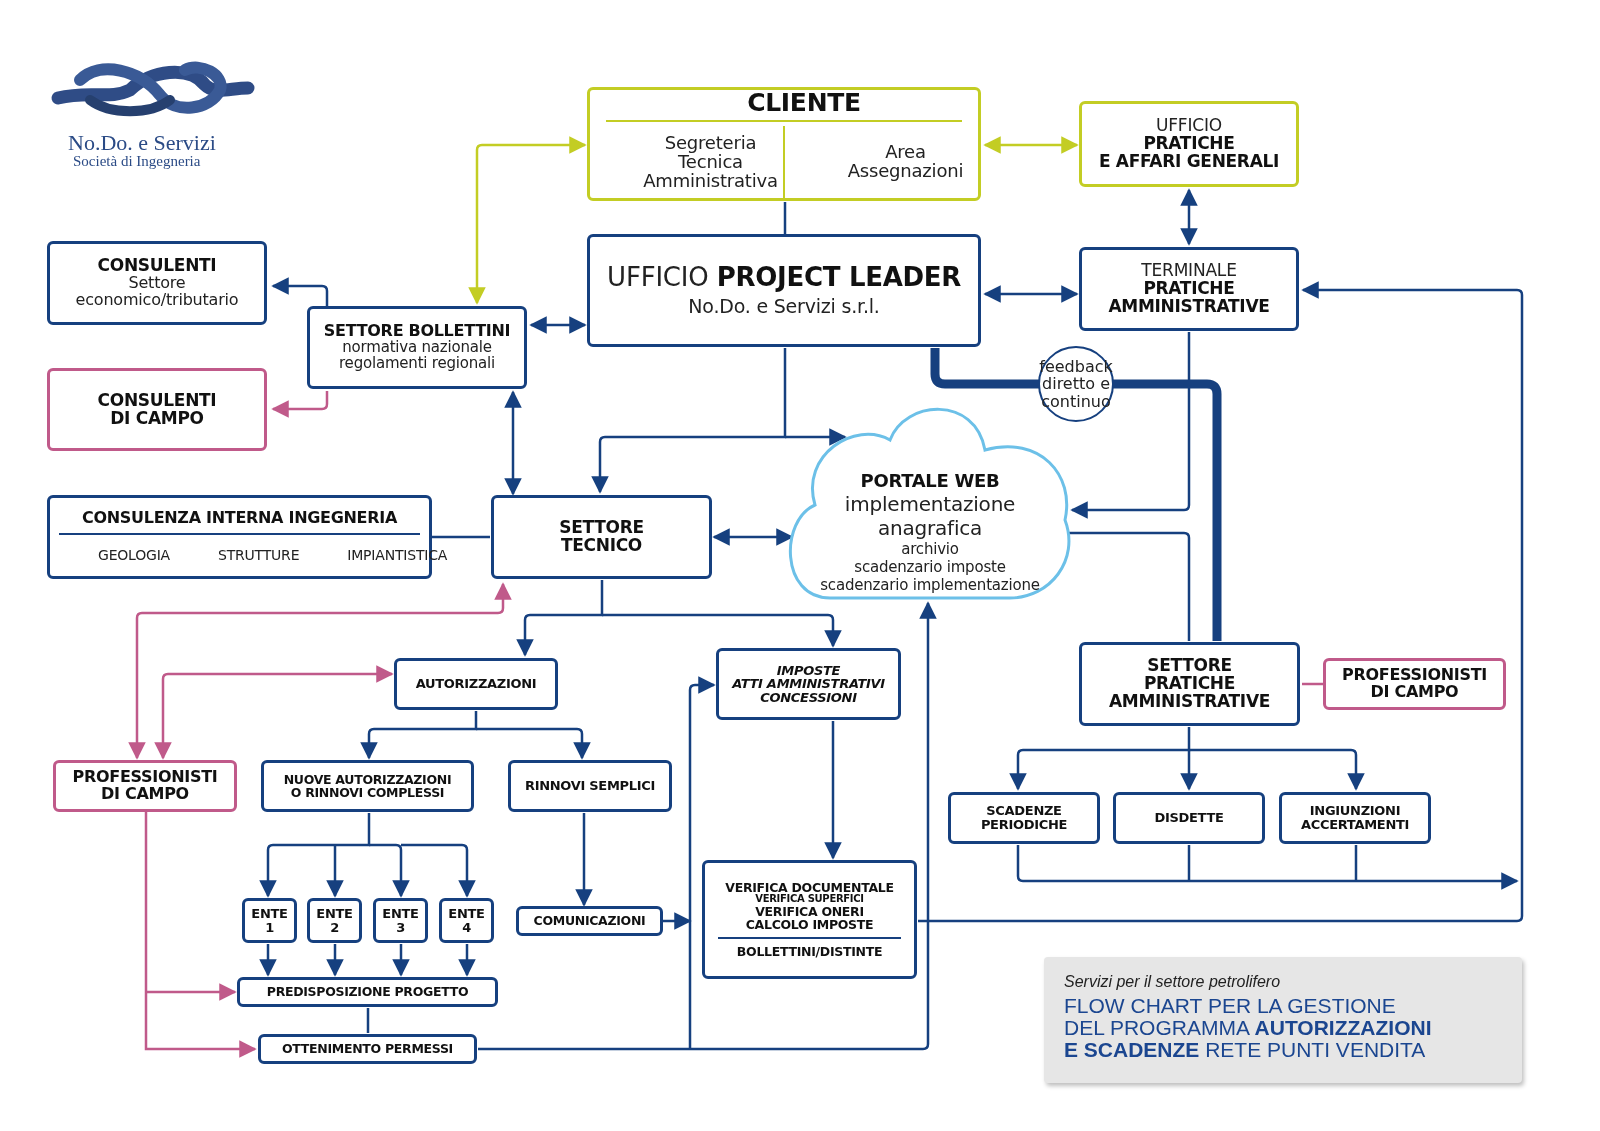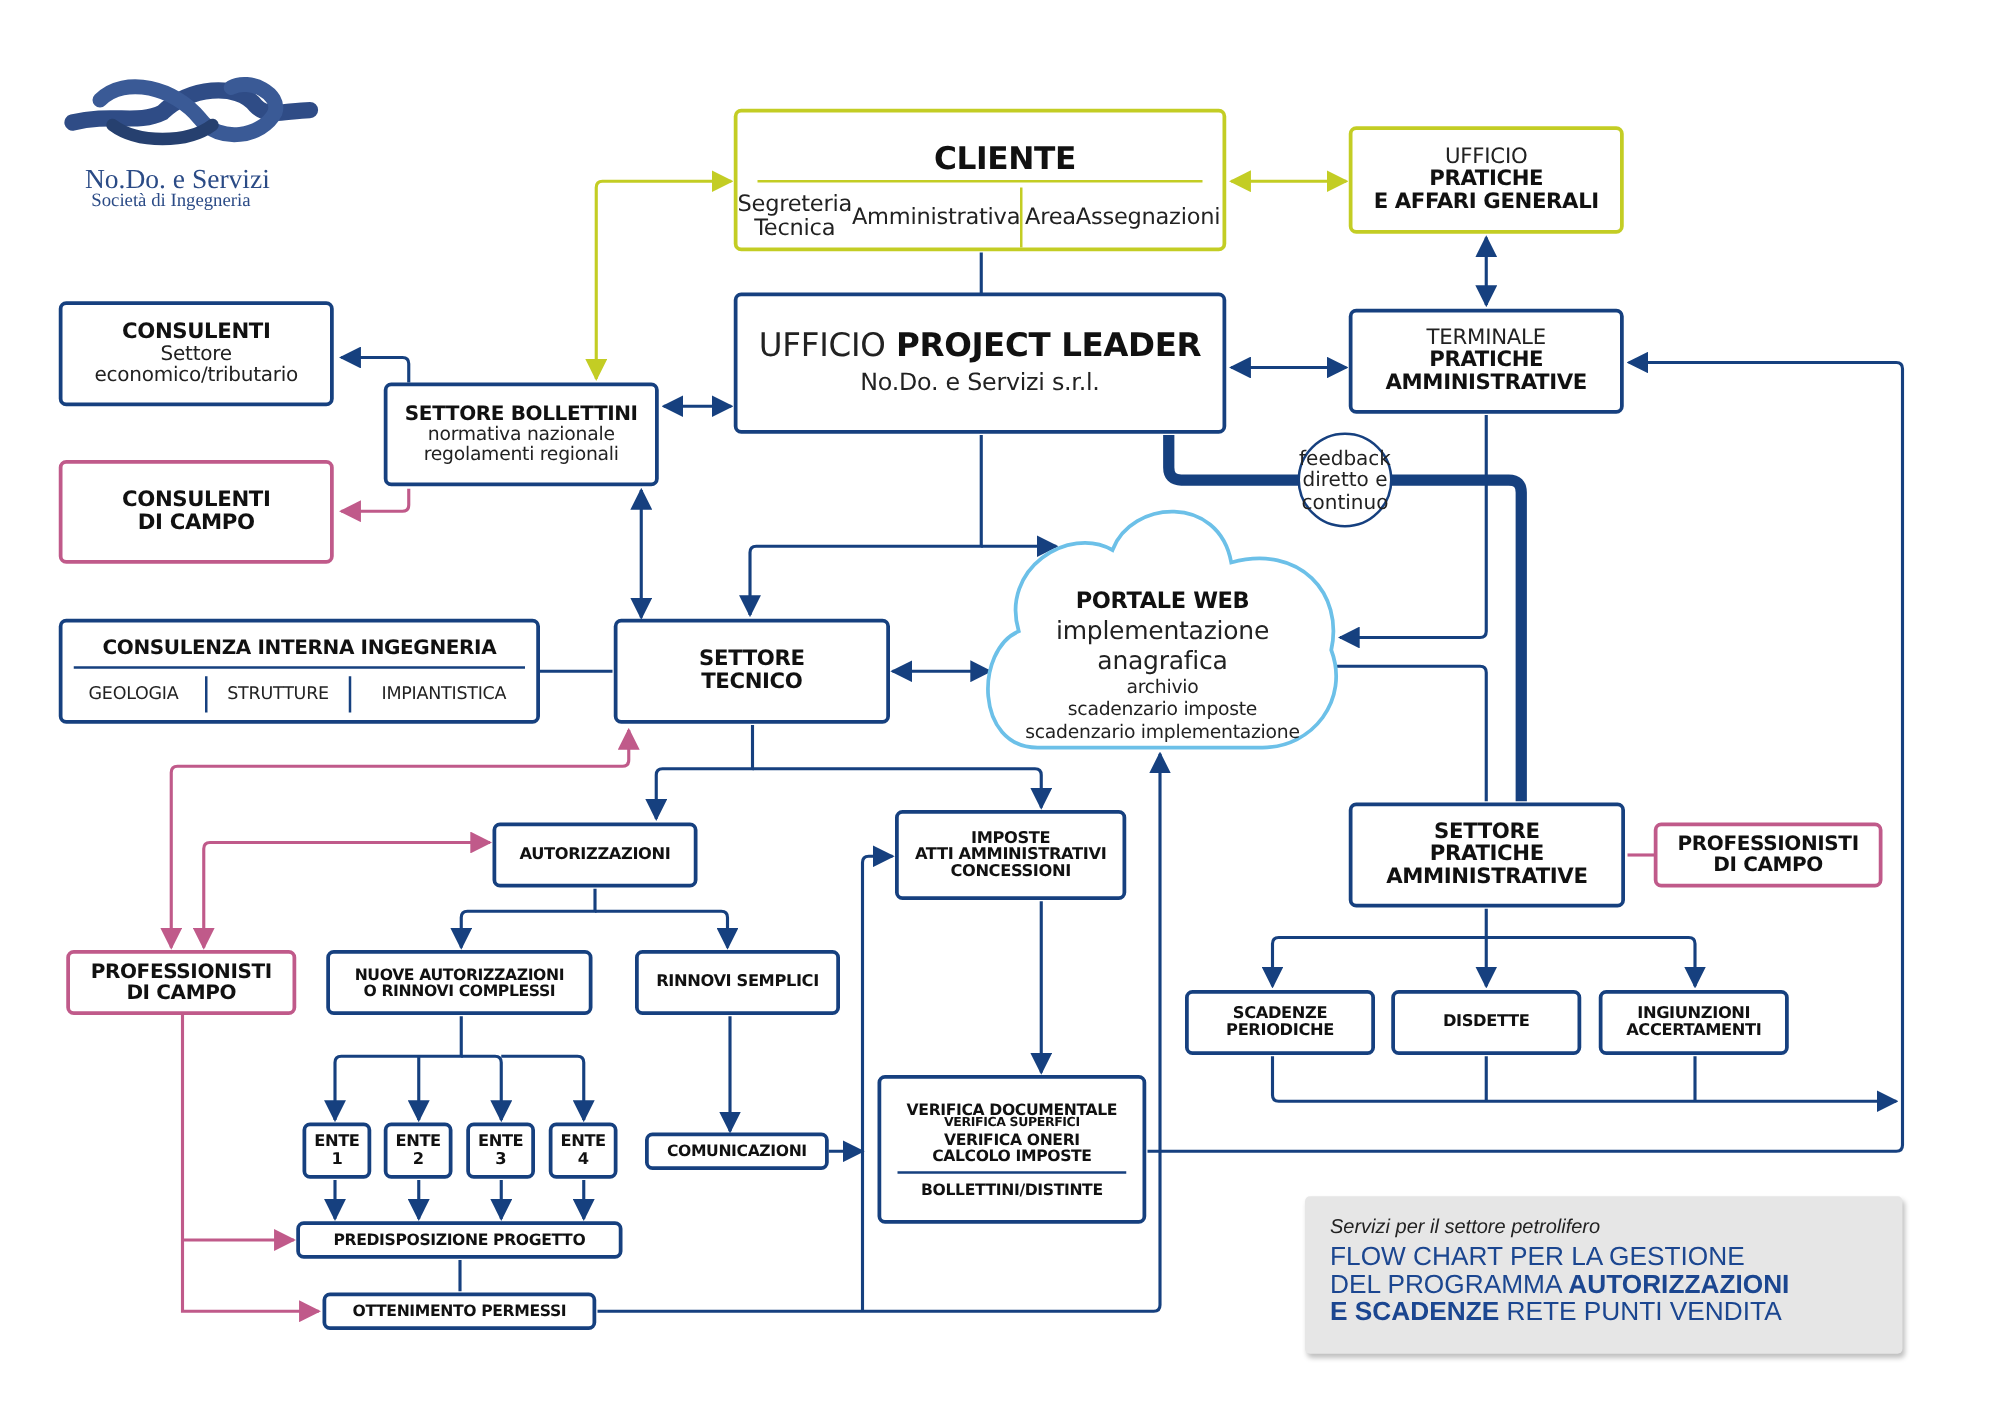--- a/index.html
+++ b/index.html
@@ -12,21 +12,21 @@
   .l{font-weight:normal;color:#222;letter-spacing:-0.2px;}
   .logo-text1{position:absolute;left:68px;top:130px;font-family:"Liberation Serif",serif;color:#2b4b86;font-size:22px;}
   .logo-text2{position:absolute;left:73px;top:153px;font-family:"Liberation Serif",serif;color:#2b4b86;font-size:15px;}
   .cloud-text{position:absolute;left:800px;top:470px;width:260px;text-align:center;line-height:1.2;}
   .feedback{position:absolute;left:1038px;top:346px;width:76px;height:76px;border:2px solid #16407f;border-radius:50%;background:#fff;box-sizing:border-box;display:flex;flex-direction:column;align-items:center;justify-content:center;font-size:16px;line-height:1.1;color:#222;}
   .title-card{position:absolute;left:1044px;top:957px;width:478px;height:126px;background:#e6e6e6;border-radius:4px;box-shadow:2px 3px 4px rgba(0,0,0,0.25);box-sizing:border-box;padding:16px 20px;}
   .title-card .sub{font-style:italic;font-size:16px;color:#222;font-family:"Liberation Sans",sans-serif;}
   .title-card .main{color:#1b4690;font-size:21px;line-height:1.05;margin-top:4px;font-family:"Liberation Sans",sans-serif;}
   .divider-h{width:92%;height:2px;background:#c3cd24;margin:4px 0;}
   .row{display:flex;width:100%;align-items:stretch;}
-  .row .cell{flex:1;display:flex;flex-direction:row;align-items:center;justify-content:center;}
+  .row .cell{flex:1;display:flex;flex-direction:column;align-items:center;justify-content:center;margin-left:48px;}
   .vsep{width:2px;background:#c3cd24;}
 </style>
 </head>
 <body>
 
 <svg id="canvas" viewBox="0 0 1600 1131" xmlns="http://www.w3.org/2000/svg">
   <defs>
     <marker id="an" viewBox="0 0 10 10" refX="9" refY="5" markerWidth="7" markerHeight="7" orient="auto-start-reverse">
         <path d="M0,0 L10,5 L0,10 z" fill="#16407f"></path>
       </marker>
@@ -108,21 +108,21 @@
 
   <g>
     <path d="M726,92 C718,106 712,114 712,122 C712,130 719,134 726,134 C733,134 740,130 740,122 C740,114 734,106 726,92 Z" fill="#c75a1a"></path>
     <ellipse cx="721" cy="120" rx="3" ry="6" fill="#f3b061"></ellipse>
   </g>
 </svg>
 
 <div class="logo-text1">No.Do. e Servizi</div>
 <div class="logo-text2">Società di Ingegneria</div>
 
-<div class="box lime" style="left:587px;top:87px;width:394px;height:114px;justify-content:flex-start;padding-top:24px;">
+<div class="box lime" style="left:587px;top:87px;width:394px;height:114px;justify-content:flex-start;padding-top:0;">
   <div class="b" style="font-size:25px;padding-left:40px;">CLIENTE</div>
   <div class="divider-h"></div>
   <div class="row" style="flex:1;">
     <div class="cell">
       <span class="l" style="font-size:18px;">Segreteria Tecnica</span>
       <span class="l" style="font-size:18px;">Amministrativa</span>
     </div>
     <div class="vsep"></div>
     <div class="cell">
       <span class="l" style="font-size:18px;">Area</span>
@@ -202,21 +202,21 @@
   <div class="l" style="font-size:20px;text-align:center;">implementazione anagrafica</div>
   <div class="l" style="font-size:15px;">archivio</div>
   <div class="l" style="font-size:15px;">scadenzario imposte</div>
   <div class="l" style="font-size:15px;">scadenzario implementazione</div>
 </div>
 
 <div class="box" style="left:394px;top:658px;width:164px;height:52px;">
   <span class="b" style="font-size:13px;">AUTORIZZAZIONI</span>
 </div>
 
-<div class="box" style="left:716px;top:648px;width:185px;height:72px;">
+<div class="box" style="left:716px;top:648px;width:185px;height:72px;font-style:italic;">
   <span class="b" style="font-size:13px;">IMPOSTE</span>
   <span class="b" style="font-size:13px;white-space:nowrap;">ATTI AMMINISTRATIVI</span>
   <span class="b" style="font-size:13px;">CONCESSIONI</span>
 </div>
 
 <div class="box" style="left:1079px;top:642px;width:221px;height:84px;">
   <span class="b" style="font-size:17px;">SETTORE</span>
   <span class="b" style="font-size:17px;">PRATICHE</span>
   <span class="b" style="font-size:17px;">AMMINISTRATIVE</span>
 </div>

